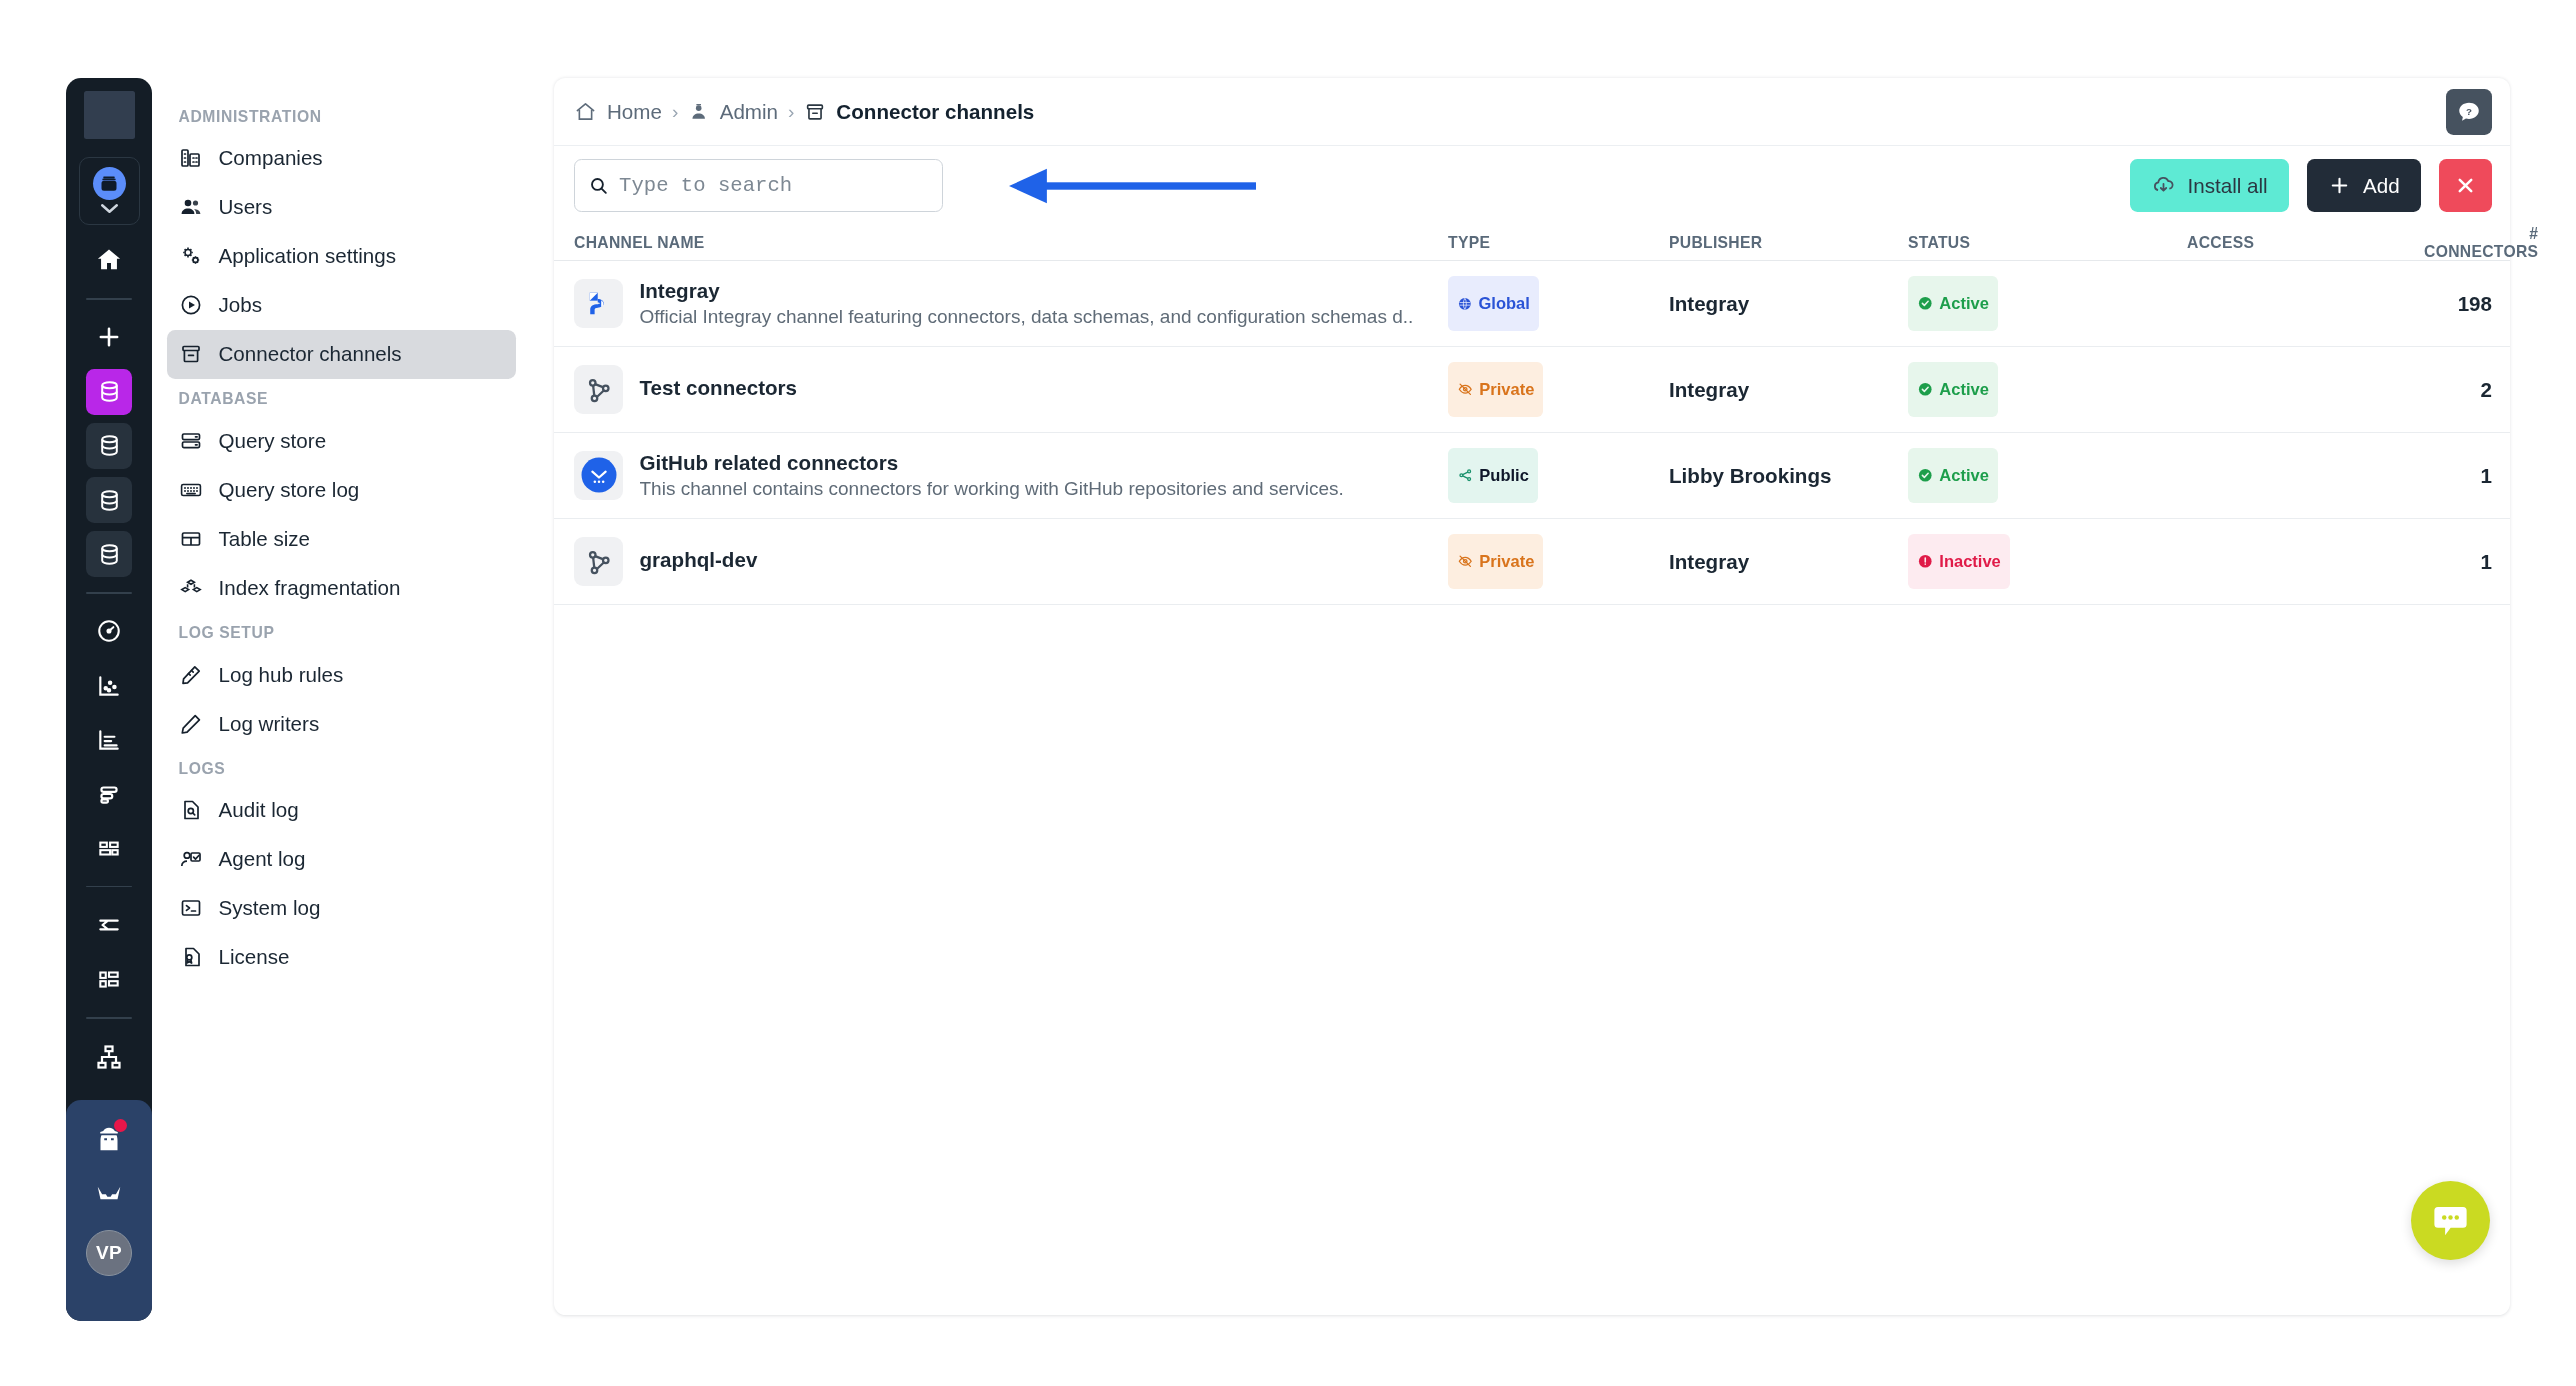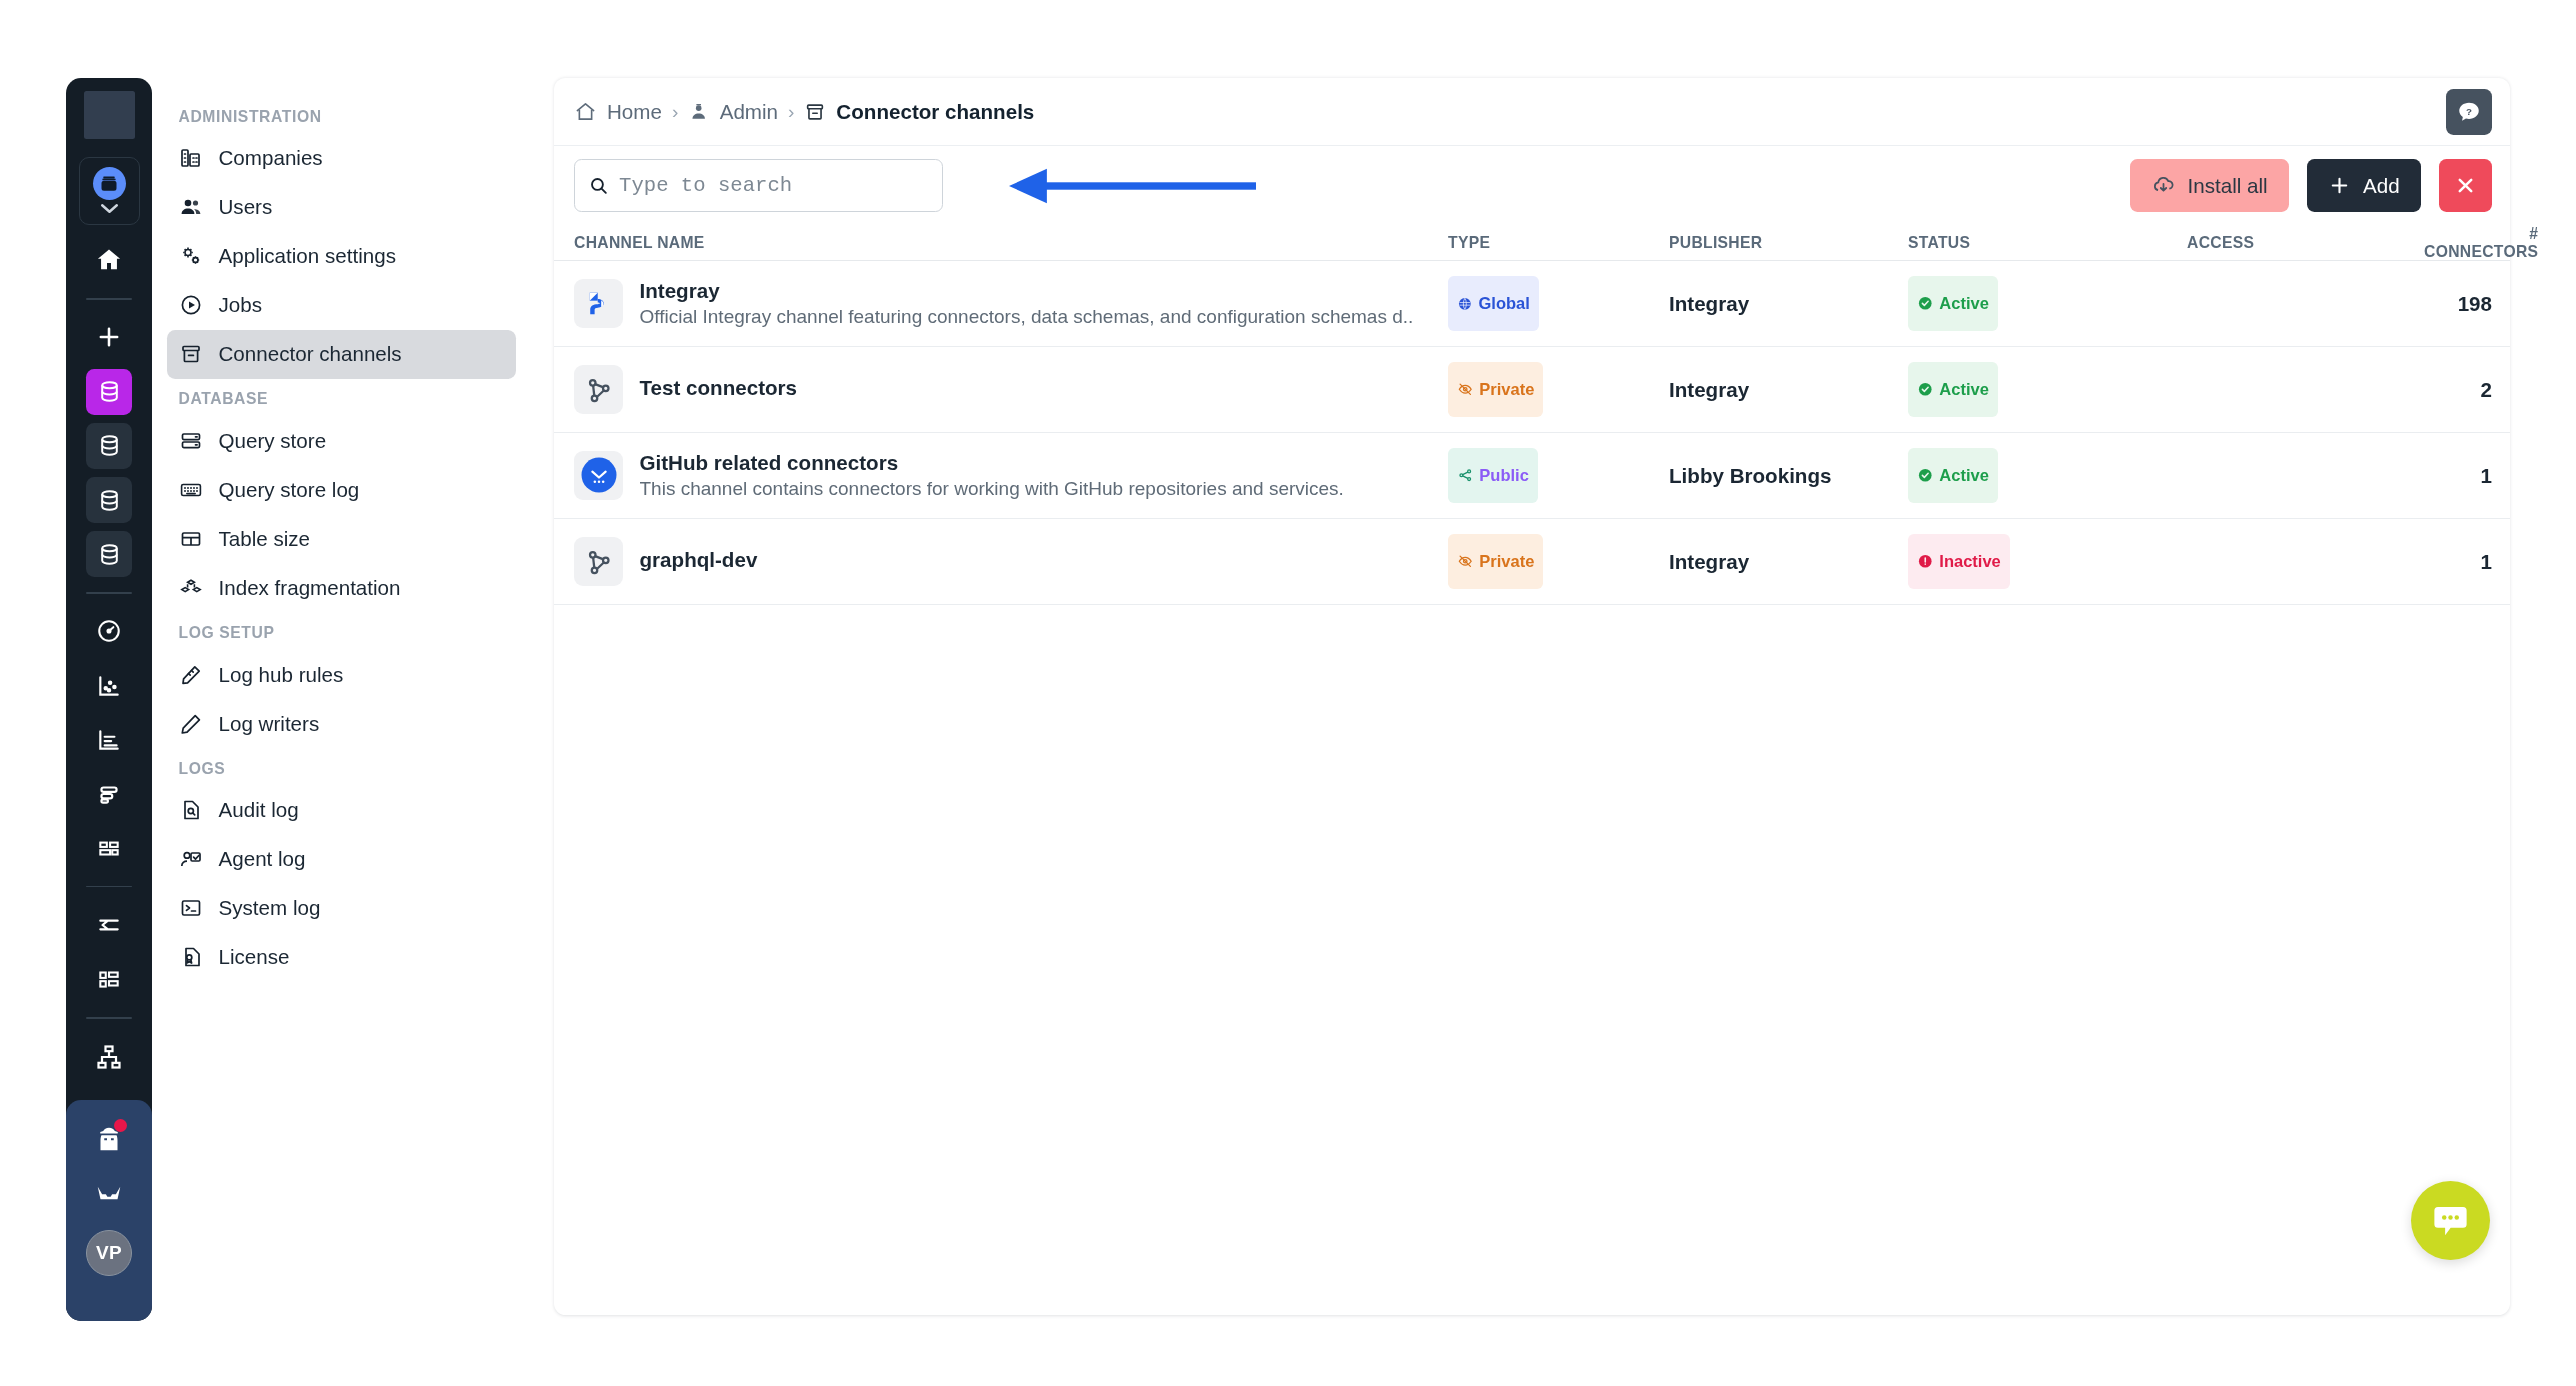--- a/index.html
+++ b/index.html
@@ -95,21 +95,21 @@
     border:0; outline:0; font-size:20.6px; color:#6c757d; width:100%;
     font-family:Liberation Mono, monospace; background:transparent;
   }
   .search-box input::placeholder { color:#7d8893; }
   .tb-right { margin-left:auto; display:flex; align-items:center; gap:18px; }
   .btn {
     height:53px; border-radius:7.4px; display:flex; align-items:center; gap:11.5px;
     padding: 0 21.4px; font-size:20.6px; cursor:pointer; border:0;
     font-family:"Liberation Sans", sans-serif;
   }
-  .btn-light { background:#fca5a5; color:#2b3742; }
+  .btn-light { background:#5eead4; color:#2b3742; }
   .btn-dark { background:#222c38; color:#ffffff; }
   .btn-danger { background:#ef4a5b; color:#fff; width:53px; padding:0; justify-content:center; }
 
   
   .arrow { position:absolute; left: 455px; top: 21.4px; width:247px; height:38px; pointer-events:none; }
 
   
   .thead {
     display:flex; align-items:center; height: 36px;
     border-bottom:0.8px solid #e6e9ec; padding: 0 18px 0 20px;
@@ -134,21 +134,21 @@
   .ch-title { font-size:20.6px; font-weight:700; color:#1b2733; }
   .ch-desc { font-size:19px; color:#5f6b77; margin-top:3.3px;
     white-space:nowrap; overflow:hidden; text-overflow:clip; max-width: 792px; }
 
   .badge {
     display:inline-flex; align-items:center; gap:5.8px;
     font-size:16.5px; font-weight:700; padding: 18px 9px; border-radius:5.8px;
   }
   .badge.global  { background:#e8ecfd; color:#2a53d6; }
   .badge.private { background:#fdeee0; color:#d9741c; }
-  .badge.public  { background:#e3f5ef; color:#8b5cf6; }
+  .badge.public  { background:#e3f5ef; color:#0f172a; }
   .badge.active  { background:#e7f6ec; color:#1d9e4b; }
   .badge.inactive{ background:#fdebf0; color:#e01b48; }
   .pub-text { font-size:20.6px; font-weight:700; color:#1b2733; }
   .conn-num { font-size:20.6px; font-weight:700; color:#1b2733; }
 
   
   .chat-fab {
     position:absolute; left:2411px; top:1181px; width:79px; height:79px;
     border-radius:50%; background:#cada22;
     display:flex; align-items:center; justify-content:center;

